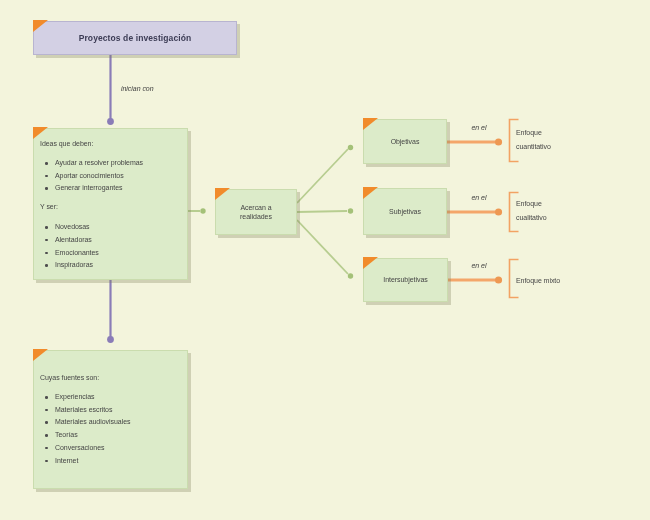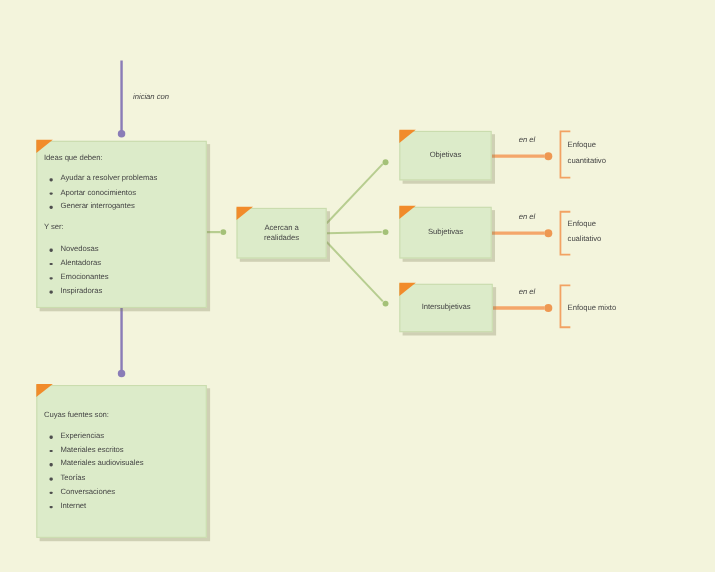--- a/index.html
+++ b/index.html
@@ -112,20 +112,24 @@
     <g>
       <line x1="448" y1="280" x2="495" y2="280" stroke="#f4a66a" stroke-width="3"></line>
       <circle cx="498.5" cy="280" r="3.6" fill="#ee9852"></circle>
     </g>
 
     <path d="M518.5 119.5 H509.5 V161.5 H518.5" fill="none" stroke="#f2a263" stroke-width="1.6"></path>
     <path d="M518.5 192.5 H509.5 V231.5 H518.5" fill="none" stroke="#f2a263" stroke-width="1.6"></path>
     <path d="M518.5 259.5 H509.5 V297.5 H518.5" fill="none" stroke="#f2a263" stroke-width="1.6"></path>
   </svg>
 
+  <div class="node title-node" id="node-title">
+    <span class="corner"></span>
+    <span class="title-text">Proyectos de investigación</span>
+  </div>
 
   <div class="edge-label" id="lbl-inician">inician con</div>
 
   <div class="node list-node" id="node-ideas">
     <span class="corner"></span>
     <div class="content">
       <p class="bhead h1">Ideas que deben:</p>
       <ul class="blist b1">
         <li>Ayudar a resolver problemas</li>
         <li>Aportar conocimientos</li>

